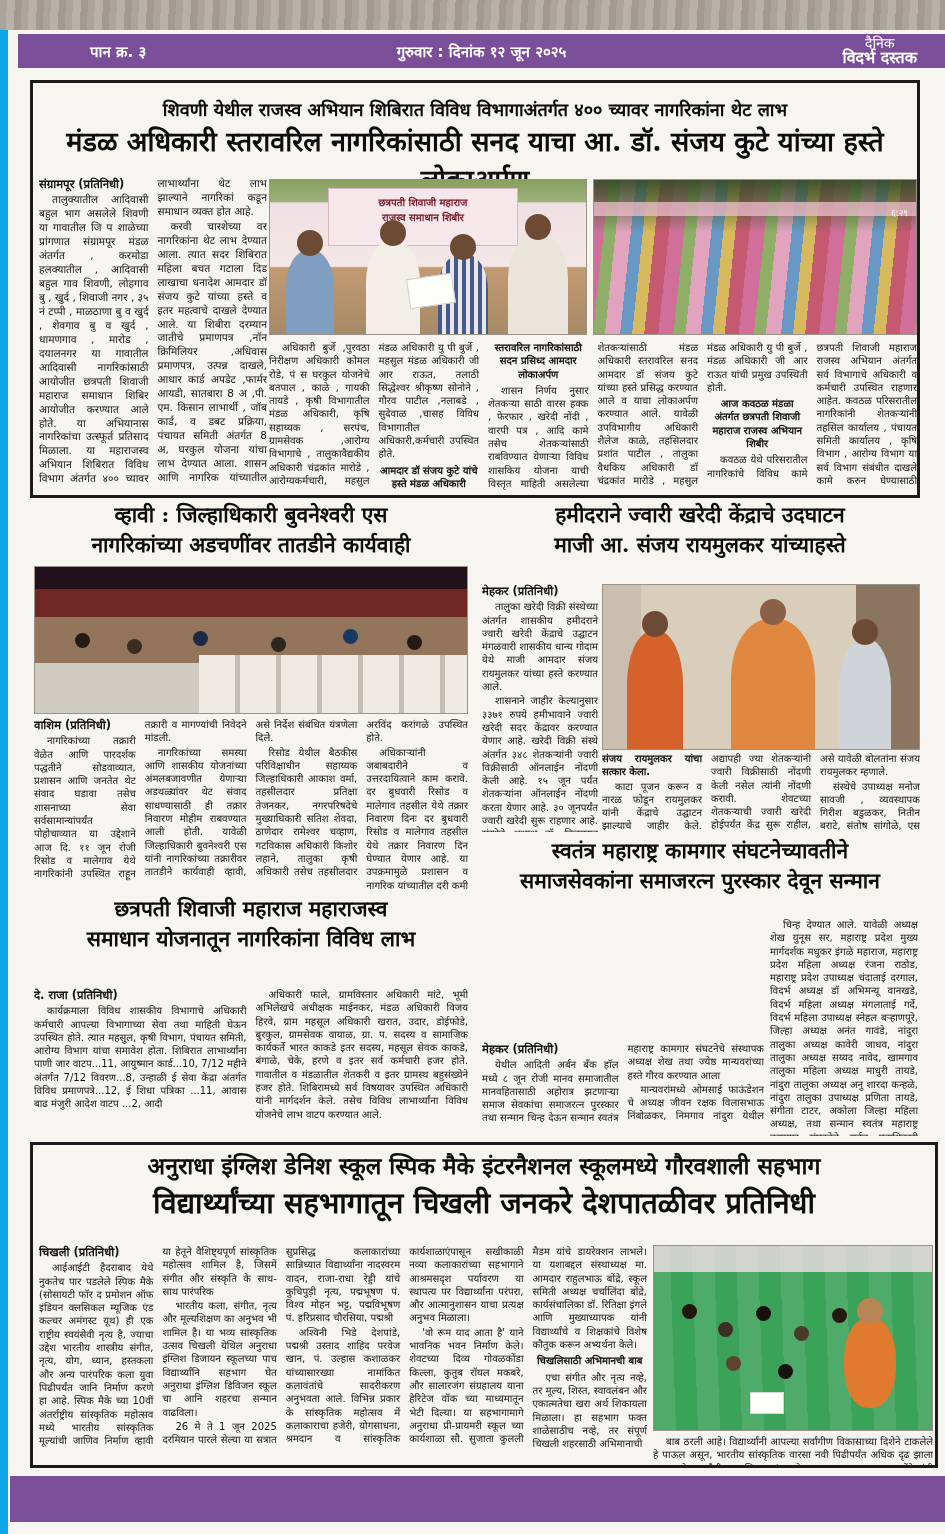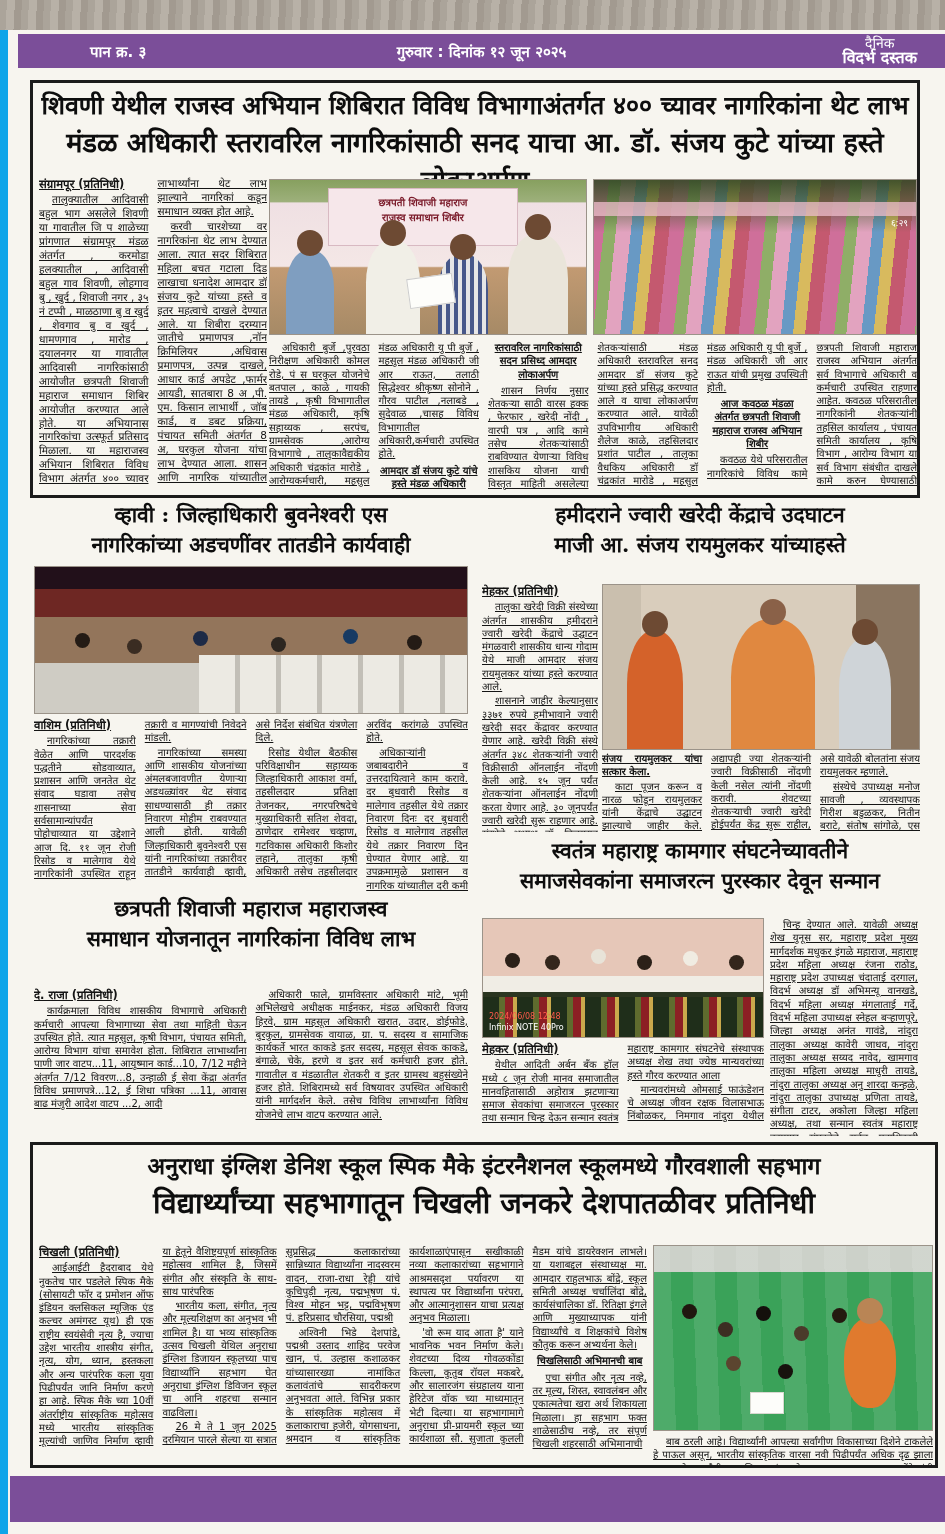--- a/index.html
+++ b/index.html
@@ -16,50 +16,50 @@
   .mh-page { position:absolute; left:72px; font-size:15px; font-weight:bold; }
   .mh-date { position:absolute; left:0; right:0; text-align:center; font-size:15px; font-weight:bold; }
   .mh-brand { position:absolute; right:28px; text-align:center; line-height:1; }
   .mh-brand .small { display:block; font-size:14px; }
   .mh-brand .main { display:block; font-size:16px; font-weight:bold; }
 
   
   .boxed { border:3px solid #1b1b1b; background:#f7f5ef; }
   .abs { position:absolute; }
   .bodytext { font-size:10.5px; line-height:1.33; text-align:justify; color:#141414; overflow:hidden; }
-  .bodytext p { text-indent:13px; margin-bottom:1px;text-decoration:underline; }
+  .bodytext p { text-indent:13px; margin-bottom:1px; }
   p.dateline { font-weight:bold; text-indent:0; font-size:11.5px; }
   p.subhead { font-weight:bold; text-indent:0; text-align:center; margin:3px 0; }
   p.caption { font-weight:bold; text-indent:0; }
   .cols2 { column-count:2; column-gap:9px; }
   .cols3 { column-count:3; column-gap:9px; }
   .cols4 { column-count:4; column-gap:9px; }
   .cols5 { column-count:5; column-gap:9px; }
   .cols6 { column-count:6; column-gap:9px; }
 
   h1,h2,h3 { font-family:"DejaVu Serif", serif; color:#0d0d0d; text-align:center; font-weight:700; }
-  .lead-h1 { font-size:25px; line-height:1.45; padding-top:5px; }
+  .lead-h1 { font-size:18px; line-height:1.45; padding-top:14px; }
   .lead-h2 { font-size:27px; line-height:1.4; }
   .h-med   { font-size:21px; line-height:1.45; }
   .bot-h1  { font-size:23px; line-height:1.5; padding-top:4px; }
   .bot-h2  { font-size:29px; line-height:1.35; }
 
   
   .photo { position:absolute; overflow:hidden; border:1px solid #9b9389; }
   .fig { position:absolute; border-radius:45% 45% 0 0; }
   .fig .head { position:absolute; left:50%; top:-20px; transform:translateX(-50%);
     width:26px; height:26px; border-radius:50%; background:#6d4a33; }
   .photo-lead-center { background:linear-gradient(180deg,#87a05f 0%,#9db07b 14%,#efe0e3 15%,#f4e7e6 56%,#c29a72 57%,#a68a66 100%); }
   .banner { position:absolute; left:58px; top:8px; width:190px; height:58px; background:#f6e7ea;
     border:1px solid #d8b9c2; text-align:center; color:#7c1d2c; font-weight:bold; font-size:10px; line-height:1.5; padding-top:6px; }
   .photo-lead-right { background:
       linear-gradient(180deg,rgba(52,72,38,.9) 0%,rgba(70,92,48,.65) 16%,rgba(0,0,0,0) 34%),
       repeating-linear-gradient(96deg,#cf6f9a 0 15px,#8fae67 15px 27px,#e2a3bf 27px 42px,#6899c4 42px 54px,#d8ba5e 54px 66px,#c4596f 66px 80px); }
   .pinkstrip { position:absolute; left:0; top:22px; width:100%; height:14px; background:rgba(240,190,205,.75); }
-  .wm-time { position:absolute; right:8px; top:36px; color:#fff; font-size:9px; }
+  .wm-time { position:absolute; right:8px; top:26px; color:#fff; font-size:9px; }
   .photo-washim { background:linear-gradient(180deg,#22101a 0 15%,#6e2723 15% 34%,#93755b 34% 66%,#cfccc4 66% 100%); }
   .chairs { position:absolute; right:0; bottom:0; width:62%; height:40%;
     background:repeating-linear-gradient(90deg,#eceae3 0 36px,#c2bfb7 36px 41px); }
   .heads { position:absolute; width:15px; height:15px; border-radius:50%; background:#241b15; }
   .photo-mehkar { background:linear-gradient(90deg,#cabfae 0 12%,#d9cdbc 12% 80%,#8a7560 80% 100%); }
   .photo-samaj { background:linear-gradient(180deg,#e6c7b8 0 48%,#f0ede5 48% 62%,#2a3520 62% 100%); }
   .cloth { position:absolute; left:0; bottom:0; width:100%; height:34%;
     background:repeating-linear-gradient(90deg,#1f2e1a 0 16px,#5f6b2e 16px 22px,#8c1f24 22px 30px,#caa94c 30px 34px); }
   .wm-red { position:absolute; left:6px; bottom:16px; color:#ff5a4a; font-size:8px; }
   .wm-dev { position:absolute; left:6px; bottom:5px; color:#fff; font-size:8px; }
@@ -166,26 +166,20 @@
     <div class="abs bodytext cols3" style="left:124px;top:252px;width:318px;height:82px;font-size:10px;">
       <p class="caption">संजय रायमुलकर यांचा सत्कार केला.</p>
       <p>काटा पूजन करून व नारळ फोडून रायमुलकर यांनी केंद्राचे उद्घाटन झाल्याचे जाहीर केले. अद्यापही ज्या शेतकऱ्यांनी ज्वारी विक्रीसाठी नोंदणी केली नसेल त्यांनी नोंदणी करावी. शेवटच्या शेतकऱ्याची ज्वारी खरेदी होईपर्यंत केंद्र सुरू राहील, असे यावेळी बोलतांना संजय रायमुलकर म्हणाले.</p>
       <p>संस्थेचे उपाध्यक्ष मनोज सावजी , व्यवस्थापक गिरीश बडुळकर, नितीन बराटे, संतोष सांगोळे, एस .डी. भगत, संचालक स्वप्निल घोडे, मदन चनखोरे, डी. एल. टेकाळे, सरपंच संघटनेचे राज्य उपाध्यक्ष अरुण दळवी याप्रसंगी प्रामुख्याने होते.</p>
     </div>
   </section>
 
   <section class="abs" style="left:478px;top:836px;width:444px;height:300px;">
     <h2 class="h-med">स्वतंत्र महाराष्ट्र कामगार संघटनेच्यावतीने</h2>
     <h2 class="h-med">समाजसेवकांना समाजरत्न पुरस्कार देवून सन्मान</h2>
-    <div class="photo photo-samaj" style="left:4px;top:82px;width:282px;height:120px;">
-      <div class="cloth"></div>
-      <span class="heads" style="left:22px;top:34px;background:#2b2018;box-shadow:40px 2px 0 #33261c,86px -4px 0 #e8e3d8,132px 2px 0 #2b2018,178px -2px 0 #f0ece2,224px 2px 0 #33261c;"></span>
-      <span class="wm-red">2024/06/08 12:48</span>
-      <span class="wm-dev">Infinix NOTE 40Pro</span>
-    </div>
     <div class="abs bodytext" style="left:292px;top:82px;width:148px;height:218px;font-size:10px;">
       <p>चिन्ह देण्यात आले. यावेळी अध्यक्ष शेख युनूस सर, महाराष्ट्र प्रदेश मुख्य मार्गदर्शक मधुकर इंगळे महाराज, महाराष्ट्र प्रदेश महिला अध्यक्ष रंजना राठोड, महाराष्ट्र प्रदेश उपाध्यक्ष चंदाताई दरगाल, विदर्भ अध्यक्ष डॉ अभिमन्यू वानखडे, विदर्भ महिला अध्यक्ष मंगलाताई गर्दे, विदर्भ महिला उपाध्यक्ष स्नेहल बऱ्हाणपूरे, जिल्हा अध्यक्ष अनंत गावंडे, नांदुरा तालुका अध्यक्ष कावेरी जाधव, नांदुरा तालुका अध्यक्ष सय्यद नावेद, खामगाव तालुका महिला अध्यक्ष माधुरी तायडे, नांदुरा तालुका अध्यक्ष अनु शारदा कन्हळे, नांदुरा तालुका उपाध्यक्ष प्रणिता तायडे, संगीता टाटर, अकोला जिल्हा महिला अध्यक्ष, तथा सन्मान स्वतंत्र महाराष्ट्र कामगार संघटनेचे सर्वच पदाधिकारी उपस्थित होते, सूत्र संचालन मधुकर इंगळे महाराज यांनी, प्रास्ताविक कावेरी जाधव यांनी आभार प्रदर्शन करून कार्यक्रमाची सांगता झाली.</p>
     </div>
     <div class="abs bodytext cols2" style="left:4px;top:206px;width:282px;height:94px;font-size:10px;">
       <p class="dateline">मेहकर (प्रतिनिधी)</p>
       <p>येथील आदिती अर्बन बँक हॉल मध्ये ८ जून रोजी मानव समाजातील मानवहितासाठी अहोरात्र झटणाऱ्या समाज सेवकांचा समाजरत्न पुरस्कार तथा सन्मान चिन्ह देऊन सन्मान स्वतंत्र महाराष्ट्र कामगार संघटनेचे संस्थापक अध्यक्ष शेख तथा ज्येष्ठ मान्यवरांच्या हस्ते गौरव करण्यात आला</p>
       <p>मान्यवरांमध्ये ओमसाई फाऊंडेशन चे अध्यक्ष जीवन रक्षक विलासभाऊ निंबोळकर, निमगाव नांदुरा येथील वृद्धाश्रम संचालक भाऊराव गोविंदराव मुरहे महाराज, रुग्णसेवक शाळिग्राम पंढरी खंडारे, रुग्ण सेवक सुरेश मारुती लाहुडकर, नुकताच बहुमूल्य कर्तुत्वान महिलाचा सन्मान अवॉर्ड २०२५ प्राप्त सौ ज्योतीताई सुनील तांदळे, परिसरातील समाज सेवकांना समाजरत्न पुरस्काराने गौरविण्यात आलेल्या सेवकांना समाज रत्न पुरस्कार तथा सन्मान झाली.</p>
     </div>
   </section>
 

